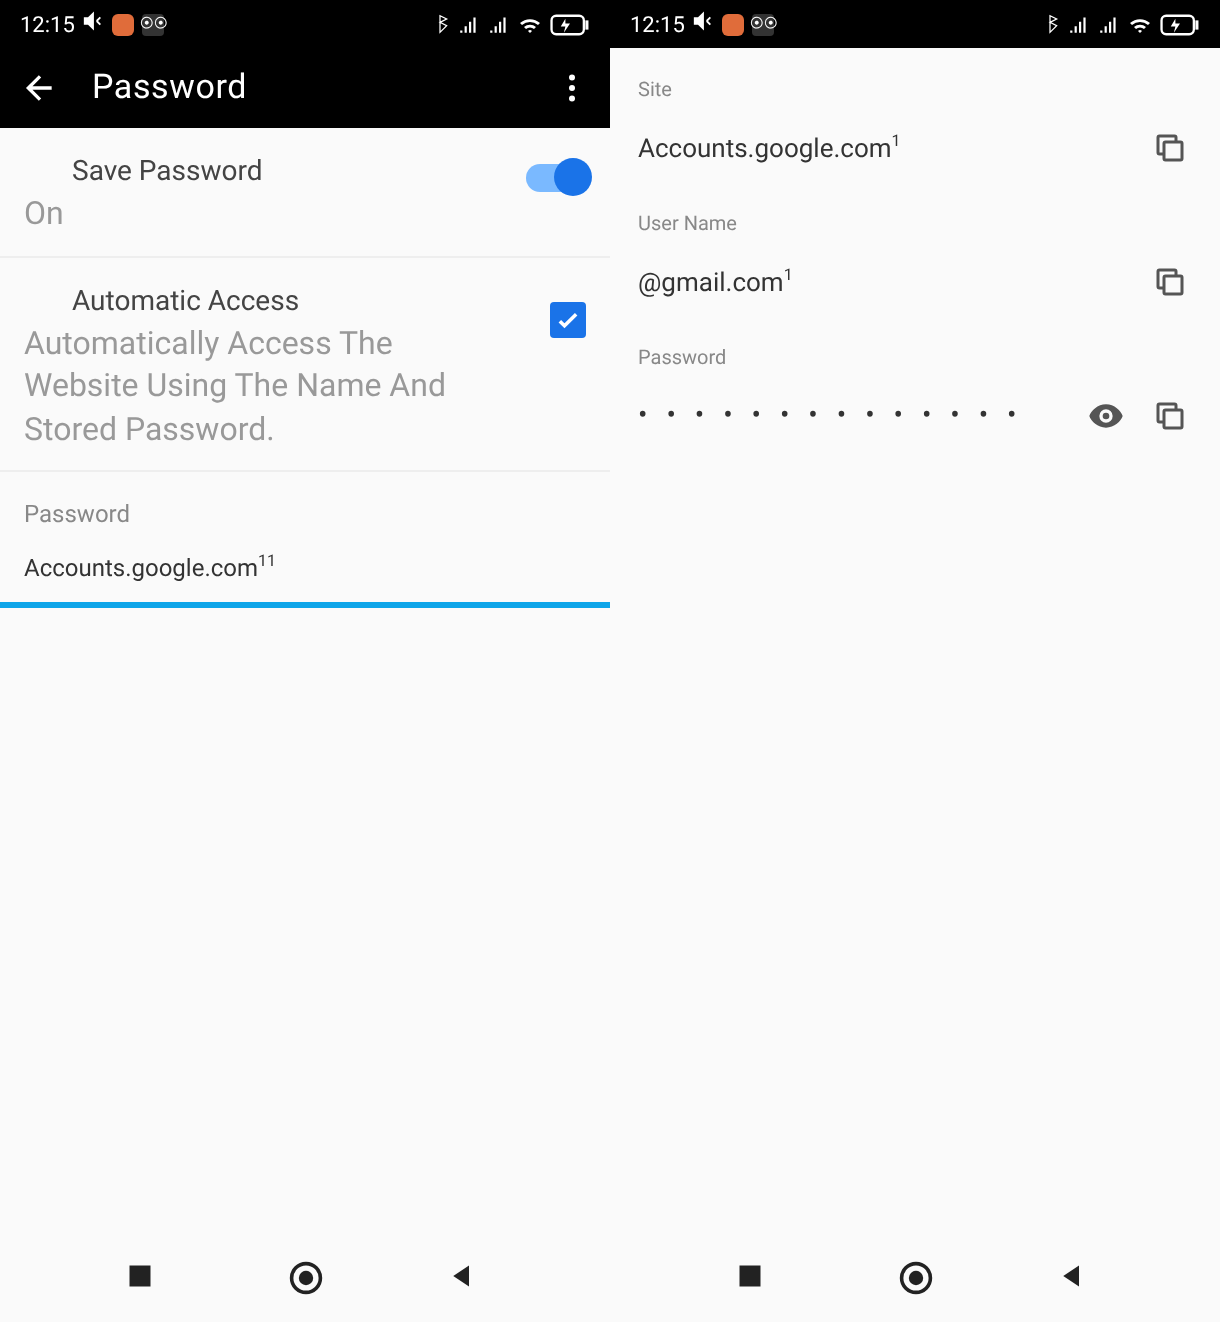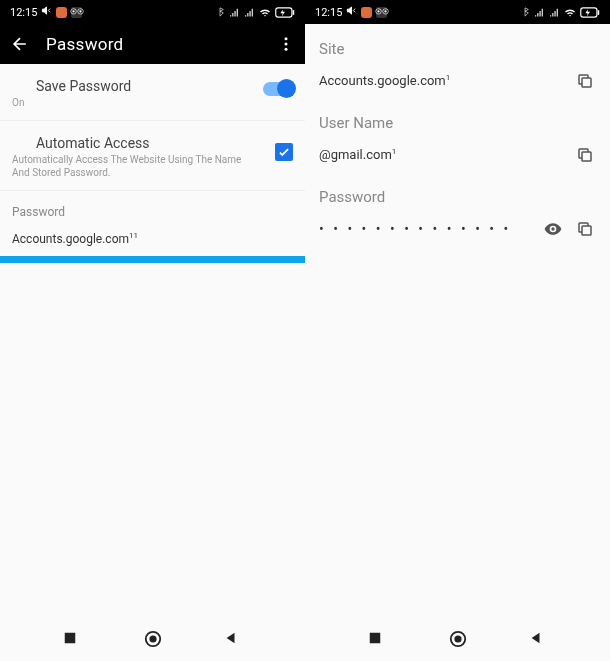--- a/index.html
+++ b/index.html
@@ -77,21 +77,21 @@
       justify-content: space-between;
       gap: 12px;
     }
     .setting-title {
       font-size: 14px;
       color: #444;
       margin-bottom: 2px;
       margin-left: 24px;
     }
     .setting-desc {
-      font-size: 10px;
+      font-size: 16px;
       color: #999;
       line-height: 1.35;
     }
     .toggle {
       width: 30px;
       height: 14px;
       background: #7ab9ff;
       border-radius: 10px;
       position: relative;
       flex-shrink: 0;
@@ -118,28 +118,28 @@
       justify-content:center;
       margin-top: 8px;
     }
     .label-small {
       font-size: 12px;
       color: #888;
       padding: 14px 12px 4px 12px;
     }
     .pw-item {
       padding: 8px 12px 10px 12px;
-      border-bottom: 7px solid #0ea5e9;
+      border-bottom: 3px solid #0ea5e9;
     }
     .pw-site { font-size: 12px; color: #333; }
     .pw-user { font-size: 10px; color: #888; text-align: right; margin-top: 2px;}
     .sup { font-size: 8px; vertical-align: super; }
     
     .field-group { padding: 16px 14px 6px 14px; }
-    .field-label { font-size: 15px; color: #888; margin-bottom: 12px; }
+    .field-label { font-size: 10px; color: #888; margin-bottom: 12px; }
     .field-row { display:flex; align-items:center; justify-content:space-between; gap:10px; }
     .field-value { font-size: 13px; color: #333; flex:1; }
     .icon-btn { width:22px; height:22px; display:flex; align-items:center; justify-content:center; color:#555; }
     .dots-pw { letter-spacing: 3px; font-size: 14px; color:#333; }
     .nav-bar {
       position:absolute;
       bottom:2px;
       height: 40px;
       display:flex;
       align-items:center;

